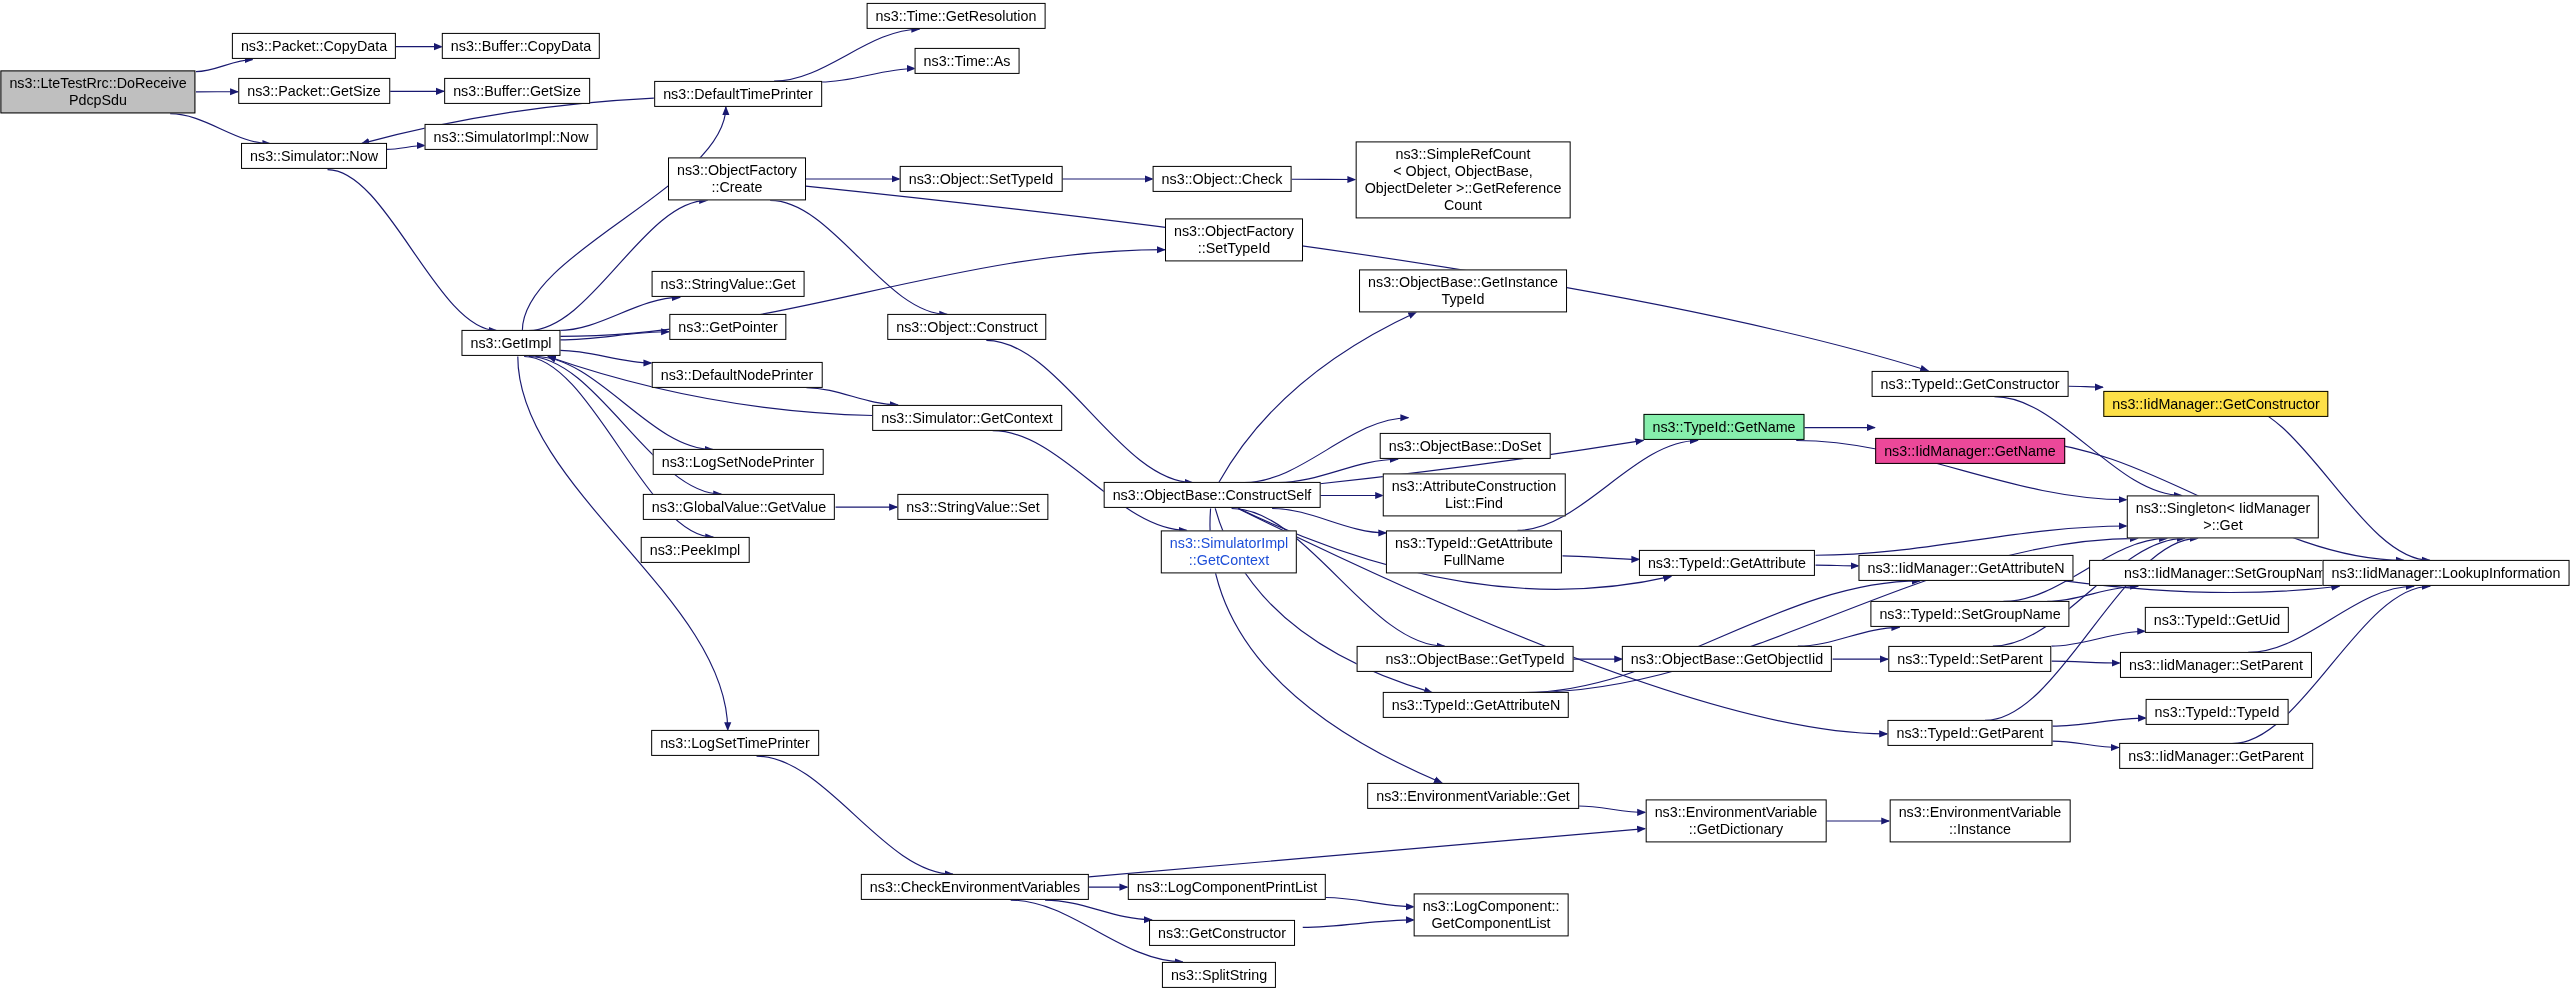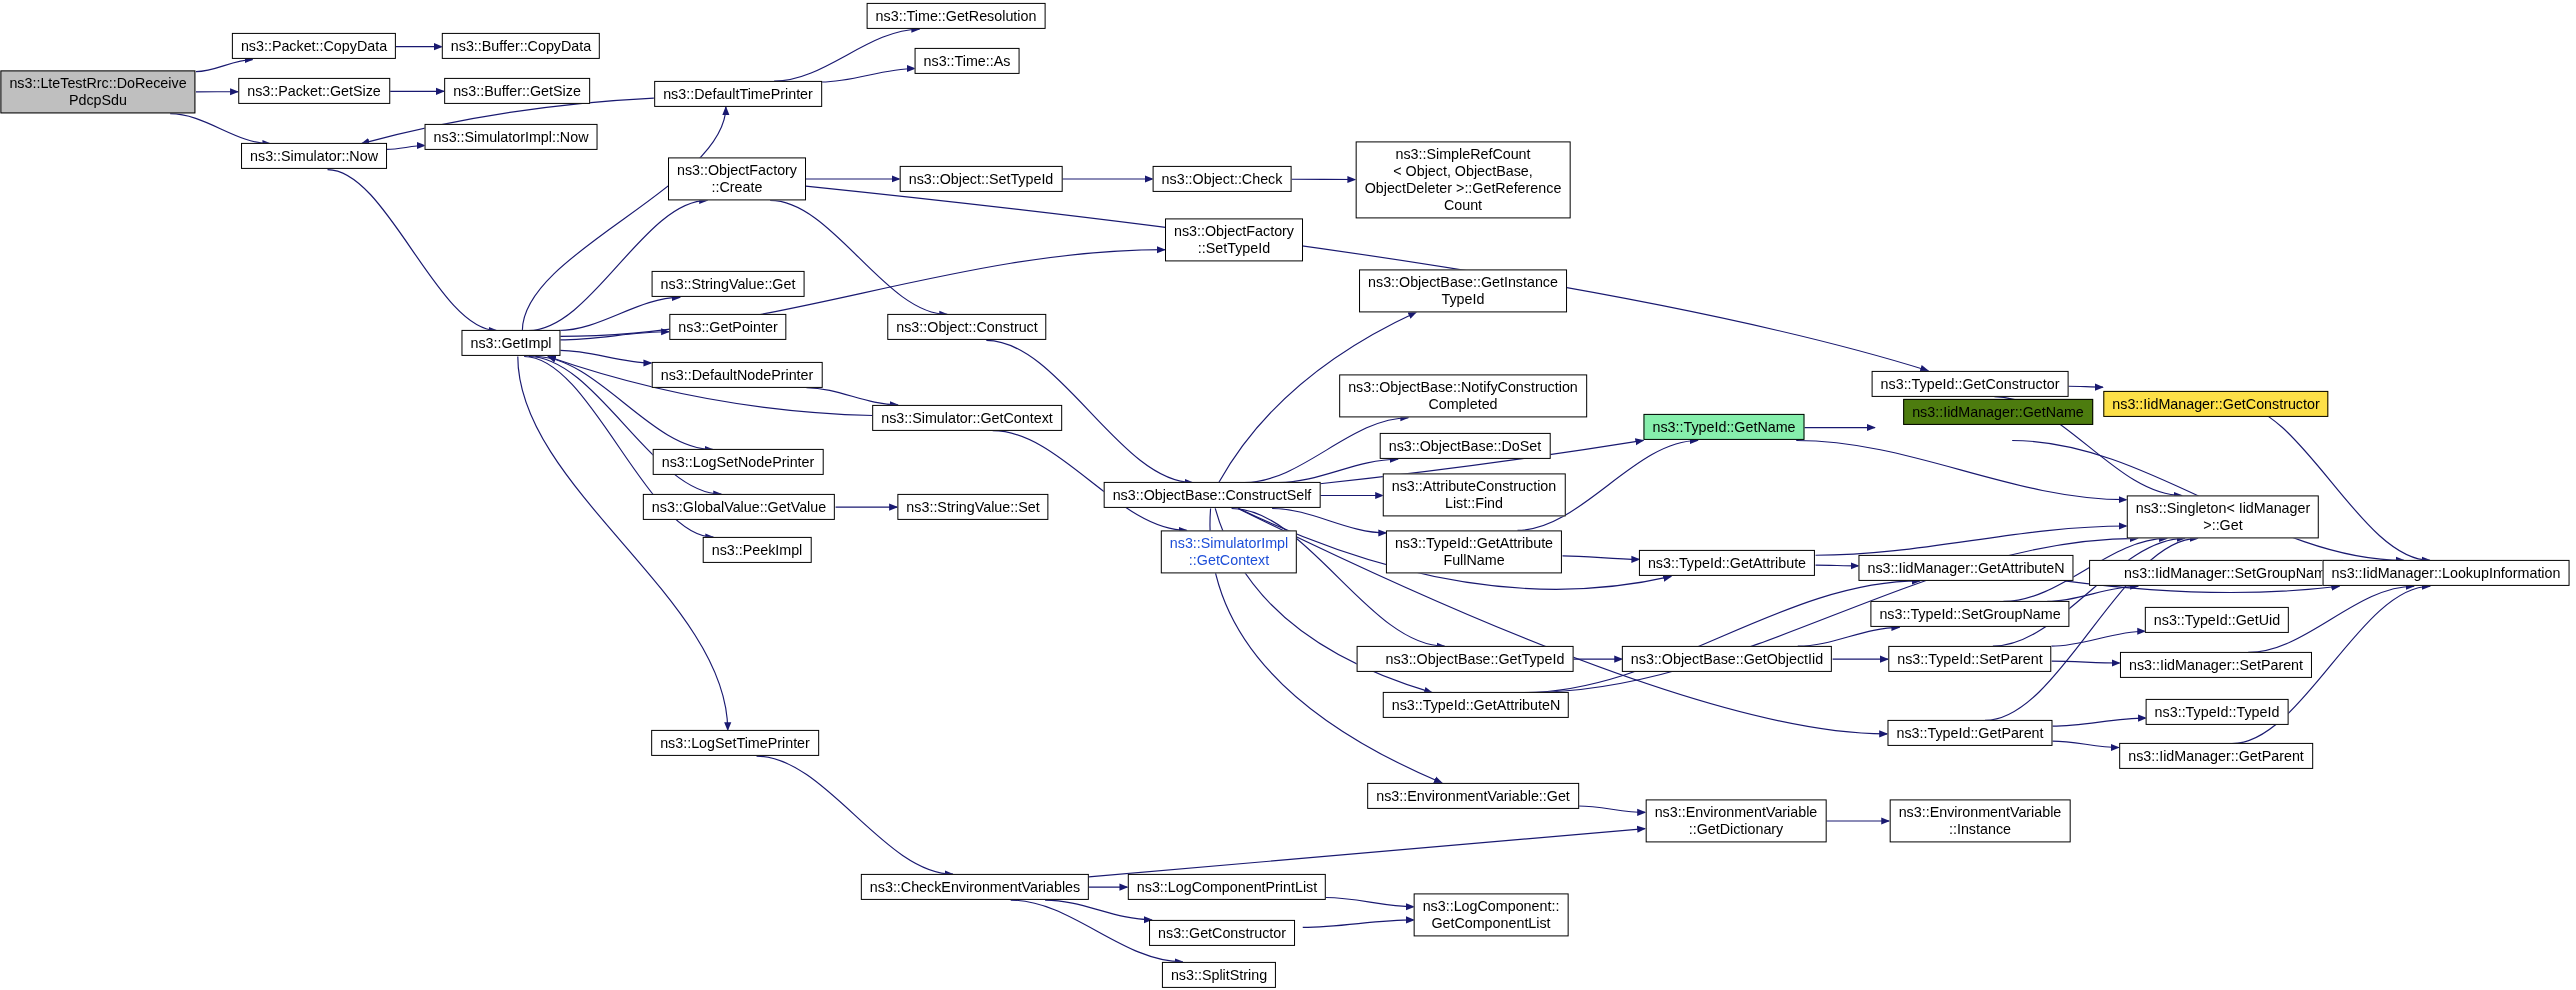--- a/index.html
+++ b/index.html
@@ -163,37 +163,35 @@
 Count</span></div>
       <div class="node" style="left: 1234px; top: 240px; background: rgb(255, 255, 255); border-color: rgb(0, 0, 0); color: rgb(0, 0, 0);"><span>ns3::ObjectFactory
 ::SetTypeId</span></div>
       <div class="node" style="left: 728px; top: 284px; background: rgb(255, 255, 255); border-color: rgb(0, 0, 0); color: rgb(0, 0, 0);"><span>ns3::StringValue::Get</span></div>
       <div class="node" style="left: 1463px; top: 291px; background: rgb(255, 255, 255); border-color: rgb(0, 0, 0); color: rgb(0, 0, 0);"><span>ns3::ObjectBase::GetInstance
 TypeId</span></div>
       <div class="node" style="left: 728px; top: 327px; background: rgb(255, 255, 255); border-color: rgb(0, 0, 0); color: rgb(0, 0, 0);"><span>ns3::GetPointer</span></div>
       <div class="node" style="left: 967px; top: 327px; background: rgb(255, 255, 255); border-color: rgb(0, 0, 0); color: rgb(0, 0, 0);"><span>ns3::Object::Construct</span></div>
       <div class="node" style="left: 511px; top: 343px; background: rgb(255, 255, 255); border-color: rgb(0, 0, 0); color: rgb(0, 0, 0);"><span>ns3::GetImpl</span></div>
       <div class="node" style="left: 737px; top: 375px; background: rgb(255, 255, 255); border-color: rgb(0, 0, 0); color: rgb(0, 0, 0);"><span>ns3::DefaultNodePrinter</span></div>
-      <div class="node" style="left: 1463px; top: 396px; background: rgb(255, 255, 255); border-color: rgb(0, 0, 0); color: rgb(0, 0, 0);"><span>ns3::ObjectBase::NotifyConstruction
-Completed</span></div>
       <div class="node" style="left: 967px; top: 418px; background: rgb(255, 255, 255); border-color: rgb(0, 0, 0); color: rgb(0, 0, 0);"><span>ns3::Simulator::GetContext</span></div>
       <div class="node" style="left: 1724px; top: 427px; background: #86efac; border-color: rgb(0, 0, 0); color: rgb(0, 0, 0);"><span>ns3::TypeId::GetName</span></div>
-      <div class="node" style="left: 1970px; top: 412px; background: #4d7c0f; border-color: rgb(0, 0, 0); color: rgb(0, 0, 0); margin-left: 28px;"><span>ns3::IidManager::GetName</span></div>
+      <div class="node" style="left: 1970px; top: 451px; background: #ec4899; border-color: rgb(0, 0, 0); color: rgb(0, 0, 0);"><span>ns3::IidManager::GetName</span></div>
       <div class="node" style="left: 1970px; top: 384px; background: rgb(255, 255, 255); border-color: rgb(0, 0, 0); color: rgb(0, 0, 0);"><span>ns3::TypeId::GetConstructor</span></div>
       <div class="node" style="left: 2216px; top: 404px; background: #fde047; border-color: rgb(0, 0, 0); color: rgb(0, 0, 0);"><span>ns3::IidManager::GetConstructor</span></div>
       <div class="node" style="left: 1465px; top: 446px; background: rgb(255, 255, 255); border-color: rgb(0, 0, 0); color: rgb(0, 0, 0);"><span>ns3::ObjectBase::DoSet</span></div>
       <div class="node" style="left: 738px; top: 462px; background: rgb(255, 255, 255); border-color: rgb(0, 0, 0); color: rgb(0, 0, 0);"><span>ns3::LogSetNodePrinter</span></div>
       <div class="node" style="left: 1212px; top: 495px; background: rgb(255, 255, 255); border-color: rgb(0, 0, 0); color: rgb(0, 0, 0);"><span>ns3::ObjectBase::ConstructSelf</span></div>
       <div class="node" style="left: 1474px; top: 495px; background: rgb(255, 255, 255); border-color: rgb(0, 0, 0); color: rgb(0, 0, 0);"><span>ns3::AttributeConstruction
 List::Find</span></div>
       <div class="node" style="left: 739px; top: 507px; background: rgb(255, 255, 255); border-color: rgb(0, 0, 0); color: rgb(0, 0, 0);"><span>ns3::GlobalValue::GetValue</span></div>
       <div class="node" style="left: 973px; top: 507px; background: rgb(255, 255, 255); border-color: rgb(0, 0, 0); color: rgb(0, 0, 0);"><span>ns3::StringValue::Set</span></div>
       <div class="node" style="left: 2223px; top: 517px; background: rgb(255, 255, 255); border-color: rgb(0, 0, 0); color: rgb(0, 0, 0);"><span>ns3::Singleton&lt; IidManager
 &gt;::Get</span></div>
-      <div class="node" style="left: 757px; top: 550px; background: rgb(255, 255, 255); border-color: rgb(0, 0, 0); color: rgb(0, 0, 0);"><span>ns3::PeekImpl</span></div>
+      <div class="node" style="left: 695px; top: 550px; background: rgb(255, 255, 255); border-color: rgb(0, 0, 0); color: rgb(0, 0, 0);"><span>ns3::PeekImpl</span></div>
       <div class="node" style="left: 1229px; top: 552px; background: rgb(255, 255, 255); border-color: rgb(0, 0, 0); color: #1d4ed8;"><span>ns3::SimulatorImpl
 ::GetContext</span></div>
       <div class="node" style="left: 1474px; top: 552px; background: rgb(255, 255, 255); border-color: rgb(0, 0, 0); color: rgb(0, 0, 0);"><span>ns3::TypeId::GetAttribute
 FullName</span></div>
       <div class="node" style="left: 1727px; top: 563px; background: rgb(255, 255, 255); border-color: rgb(0, 0, 0); color: rgb(0, 0, 0);"><span>ns3::TypeId::GetAttribute</span></div>
       <div class="node" style="left: 1966px; top: 568px; background: rgb(255, 255, 255); border-color: rgb(0, 0, 0); color: rgb(0, 0, 0);"><span>ns3::IidManager::GetAttributeN</span></div>
       <div class="node" style="left: 2216px; top: 573px; background: rgb(255, 255, 255); border-color: rgb(0, 0, 0); color: rgb(0, 0, 0); padding-left: 34px;"><span>ns3::IidManager::SetGroupName</span></div>
       <div class="node" style="left: 2446px; top: 573px; background: rgb(255, 255, 255); border-color: rgb(0, 0, 0); color: rgb(0, 0, 0);"><span>ns3::IidManager::LookupInformation</span></div>
       <div class="node" style="left: 1970px; top: 614px; background: rgb(255, 255, 255); border-color: rgb(0, 0, 0); color: rgb(0, 0, 0);"><span>ns3::TypeId::SetGroupName</span></div>
       <div class="node" style="left: 2217px; top: 620px; background: rgb(255, 255, 255); border-color: rgb(0, 0, 0); color: rgb(0, 0, 0);"><span>ns3::TypeId::GetUid</span></div>

